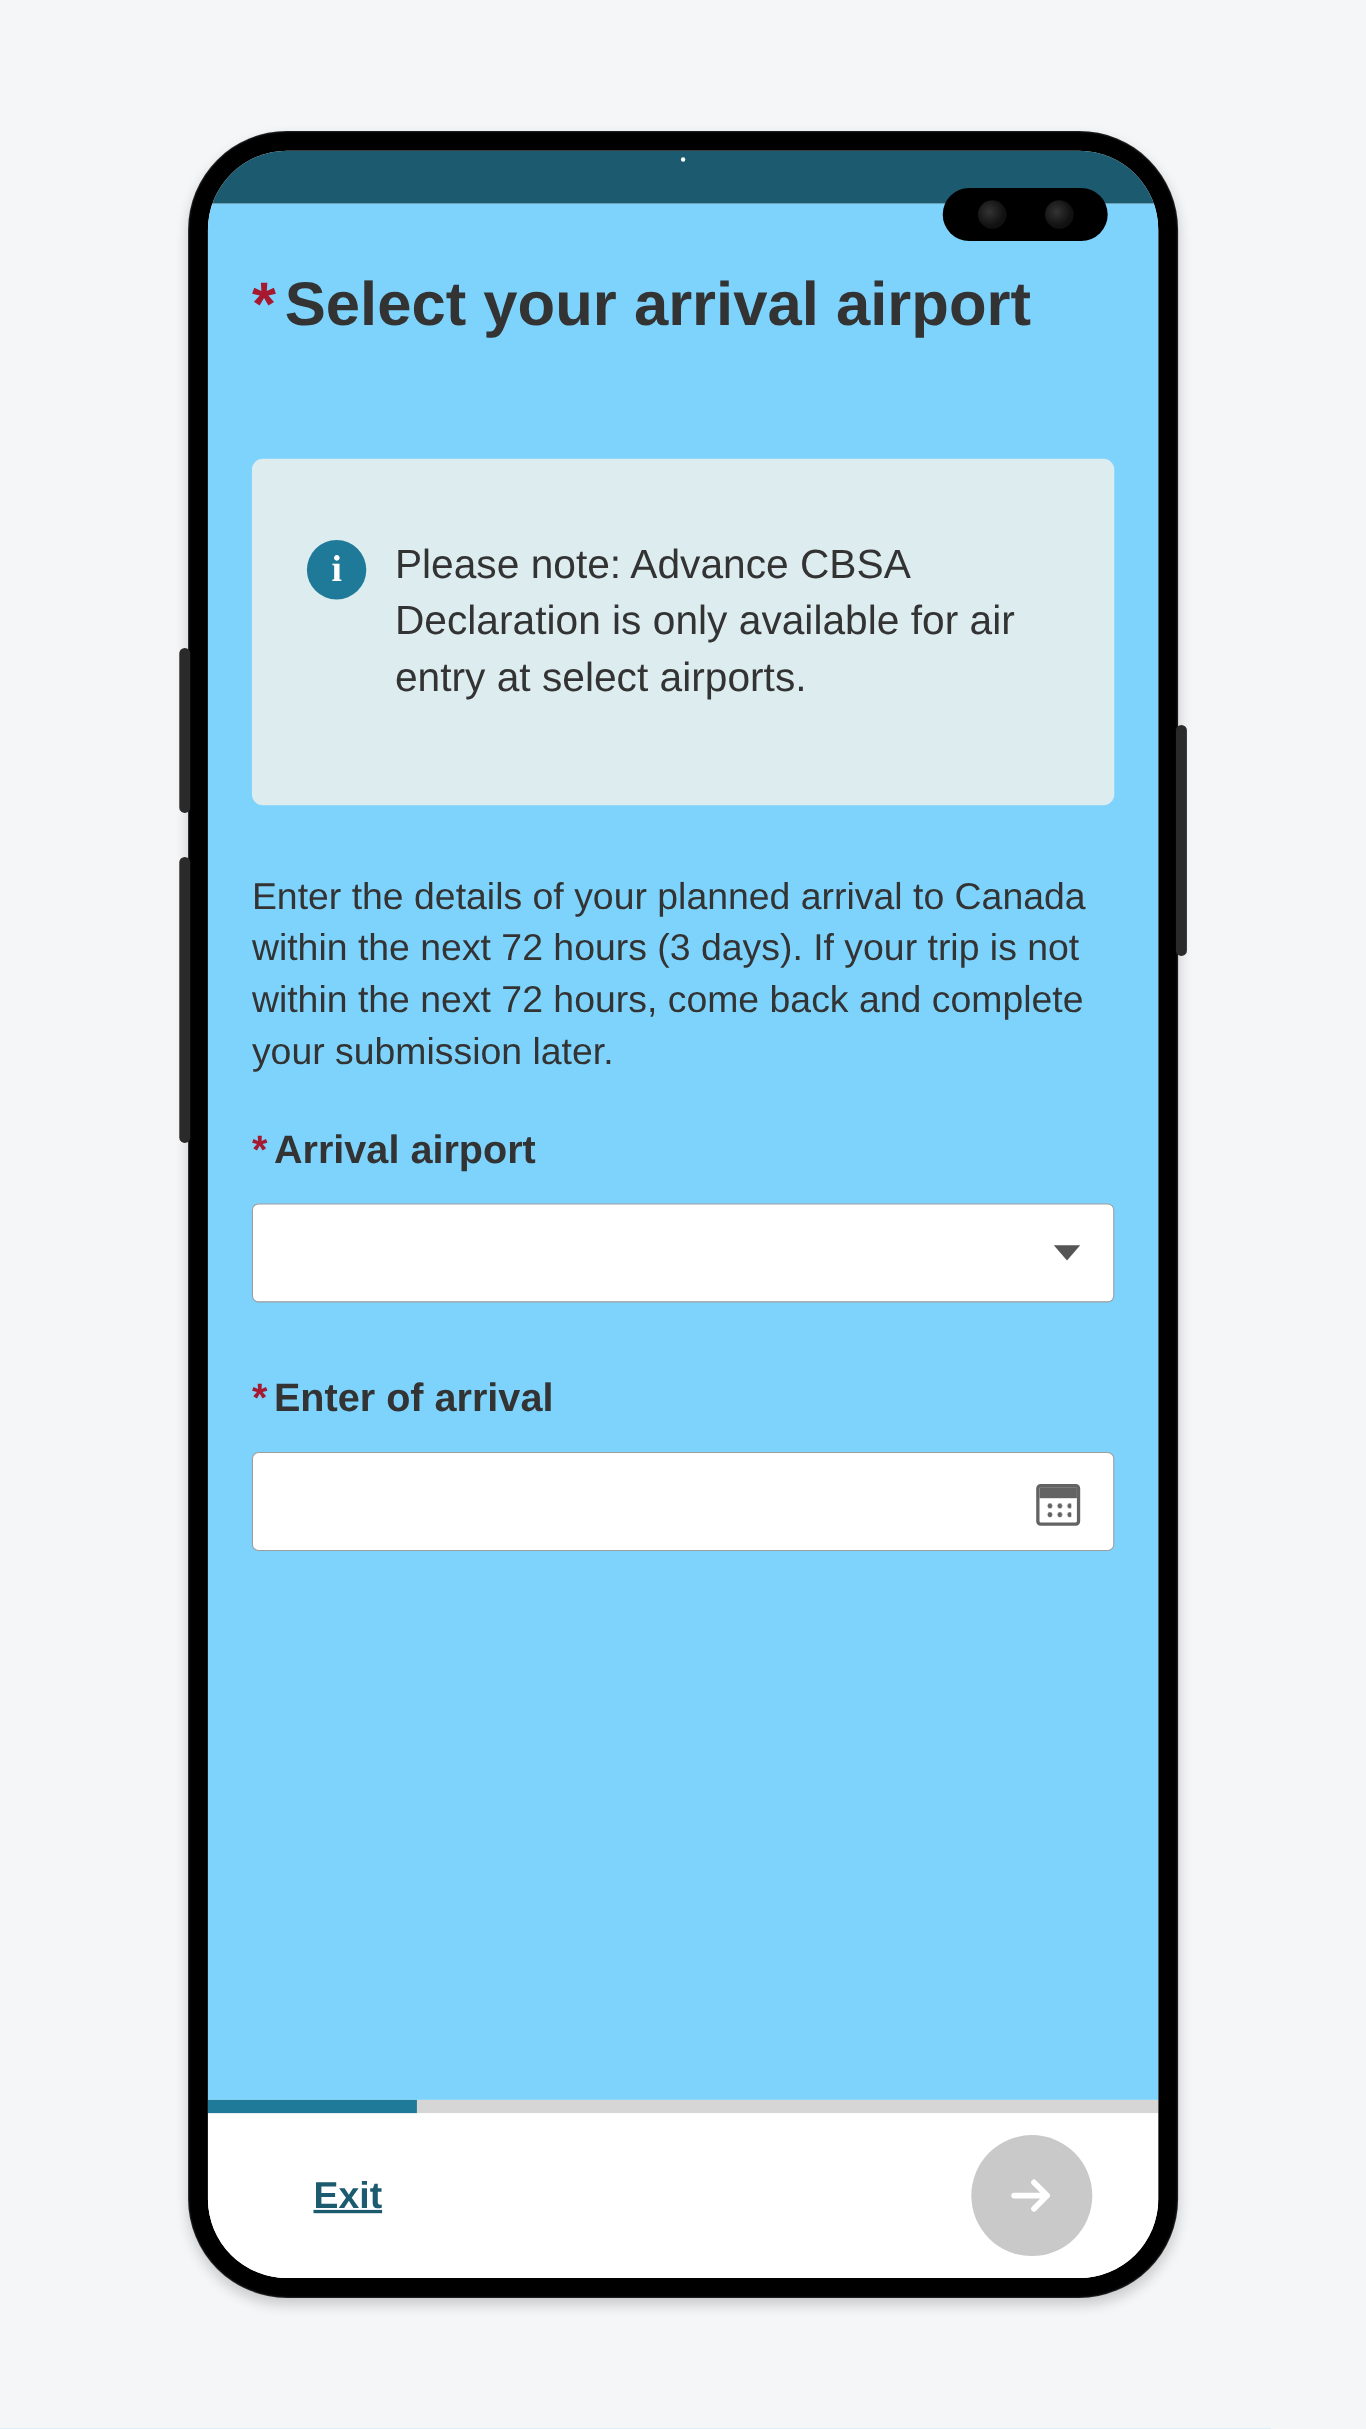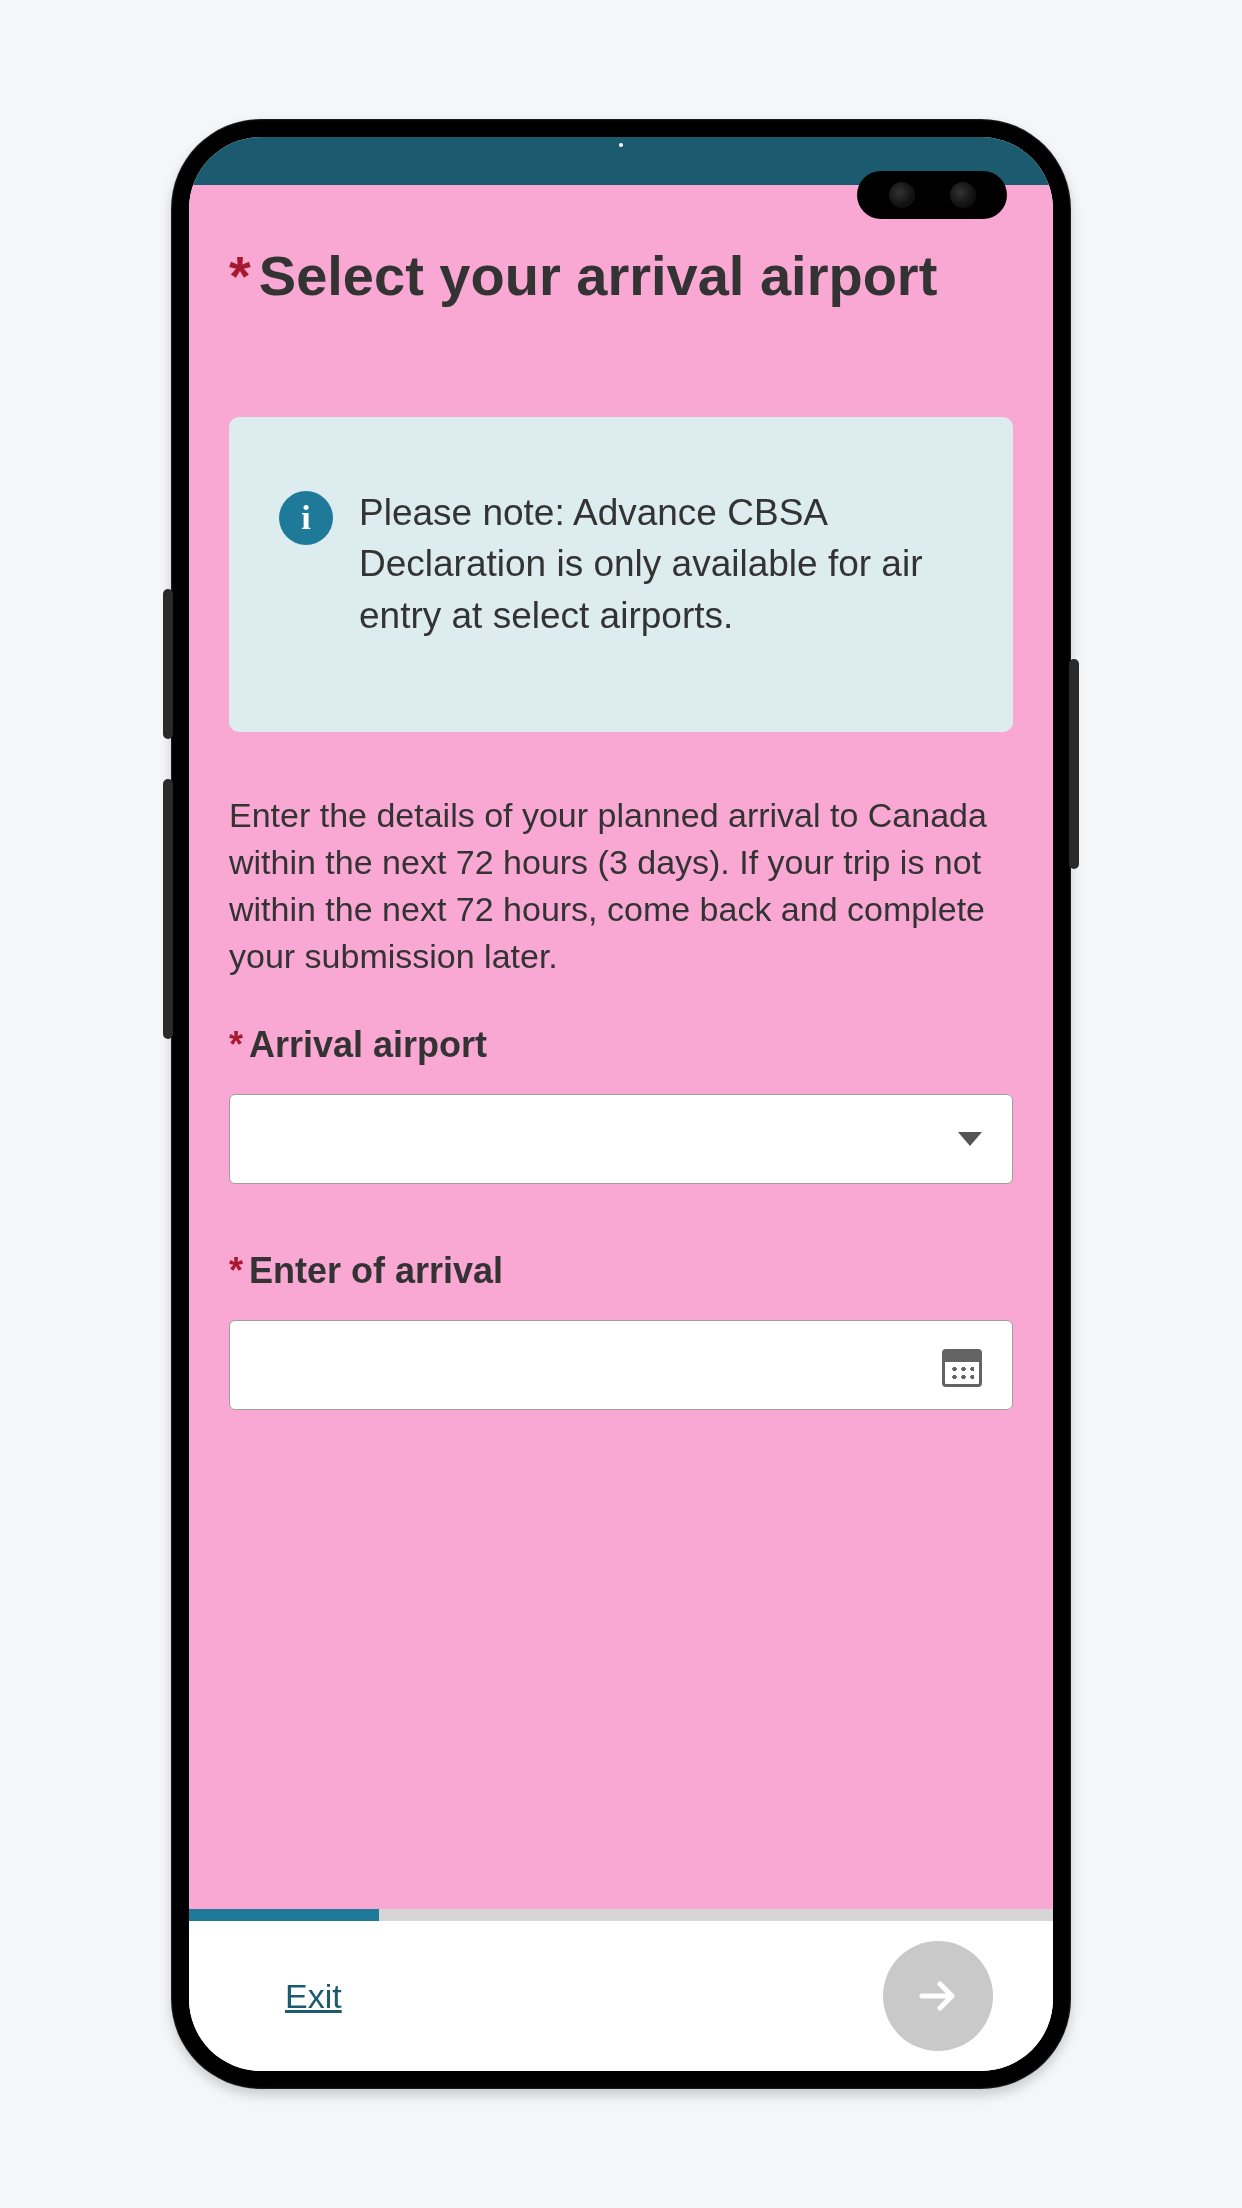--- a/index.html
+++ b/index.html
@@ -69,21 +69,21 @@
     left: 50%;
     top: 6px;
     width: 4px; height: 4px;
     background: #fff; border-radius: 50%;
     transform: translateX(-50%);
   }
 
   
   .content {
     flex: 1;
-    background: #f9a8d4;
+    background: #7dd3fc;
     padding: 60px 40px 0 40px;
     overflow: hidden;
     color: #333;
   }
 
   .page-title {
     font-size: 56px;
     font-weight: 700;
     color: #333;
     line-height: 1.1;
@@ -188,21 +188,21 @@
   .footer {
     height: 150px;
     background: #fff;
     display: flex;
     align-items: center;
     justify-content: space-between;
     padding: 0 60px 0 96px;
   }
   .exit-link {
     font-size: 34px;
-    font-weight: 400;
+    font-weight: 700;
     color: #1b5a6f;
     text-decoration: underline;
   }
   .next-btn {
     width: 110px; height: 110px;
     border-radius: 50%;
     background: #c9c9c9;
     display: flex; align-items: center; justify-content: center;
   }
   .next-btn svg { width: 48px; height: 48px; }

